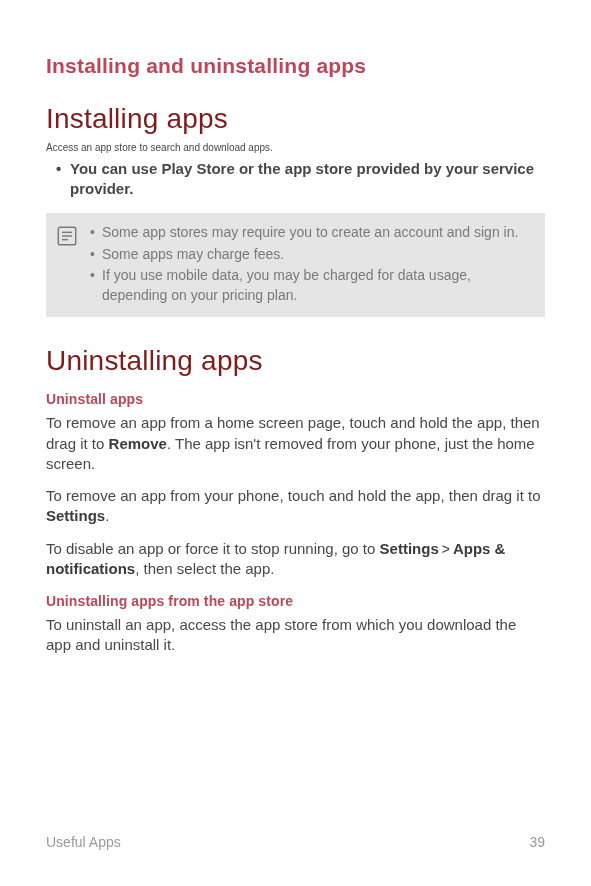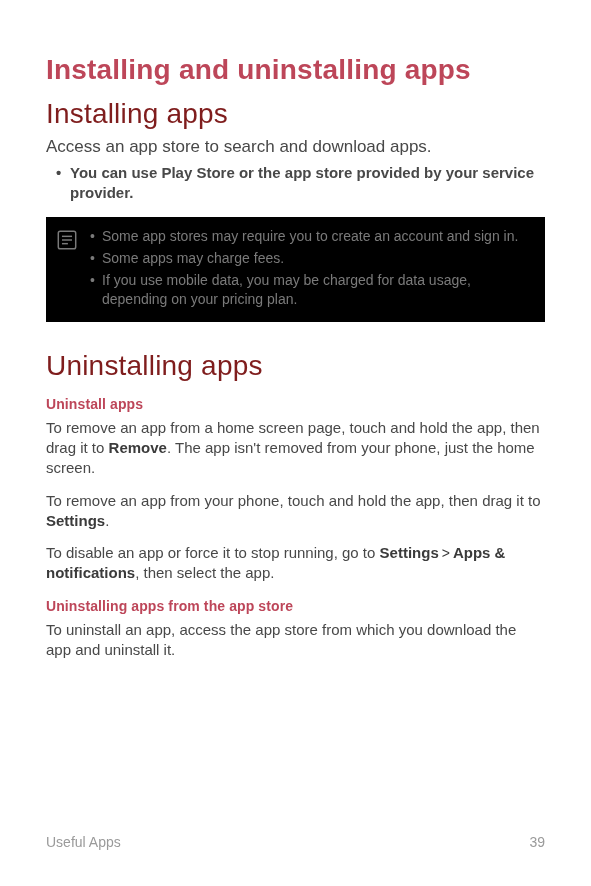--- a/index.html
+++ b/index.html
@@ -8,35 +8,35 @@
       height: 886px;
       background: #fff;
       font-family: -apple-system, "Helvetica Neue", Arial, sans-serif;
       position: relative;
     }
     .page {
       padding: 54px 46px 0 46px;
     }
     h1 {
       color: #bd4659;
-      font-size: 28px;
+      font-size: 21px;
       font-weight: 700;
-      margin-bottom: 12px;
+      margin-bottom: 25px;
       letter-spacing: 0.2px;
     }
     h2 {
       color: #7f1d1d;
       font-size: 28px;
       font-weight: 400;
       margin-bottom: 6px;
       letter-spacing: 0.2px;
     }
     .intro {
       color: #484848;
-      font-size: 17px;
+      font-size: 10px;
       font-weight: 300;
       line-height: 1.35;
       margin-bottom: 4px;
     }
     .bullet-list {
       margin: 0 0 14px 0;
       padding-left: 24px;
       list-style: none;
     }
     .bullet-list li {
@@ -49,21 +49,21 @@
     }
     .bullet-list li::before {
       content: "•";
       position: absolute;
       left: -14px;
       top: 0;
       color: #484848;
     }
     .note-box {
       display: flex;
-      background: #000000;
+      background: #e5e5e5;
       padding: 10px 12px 10px 10px;
       margin-bottom: 28px;
       gap: 12px;
     }
     .note-icon {
       flex: 0 0 auto;
       width: 22px;
       height: 22px;
       margin-top: 2px;
     }

